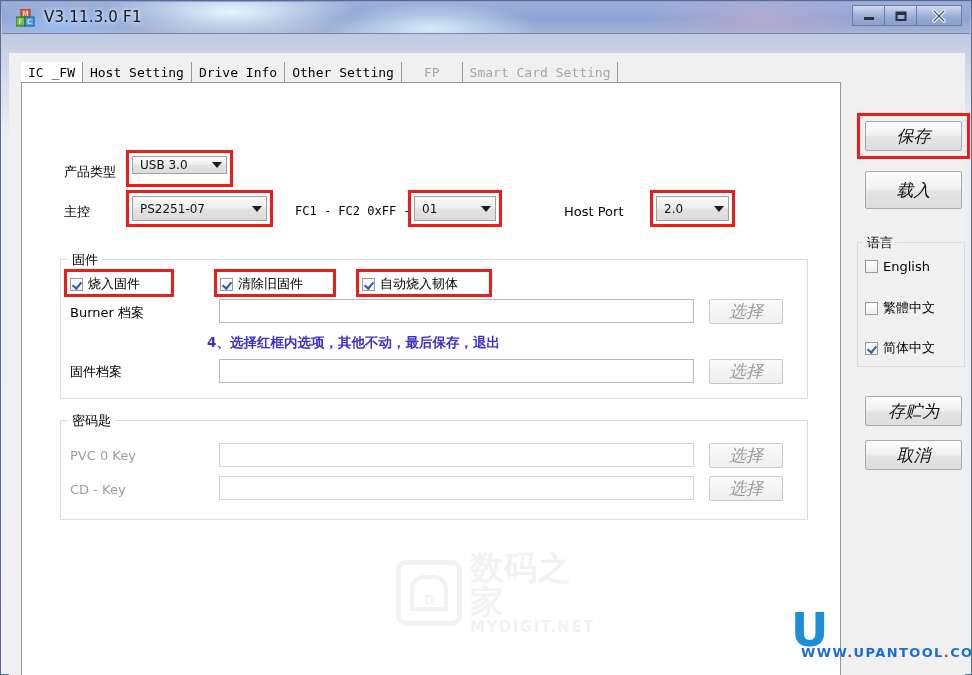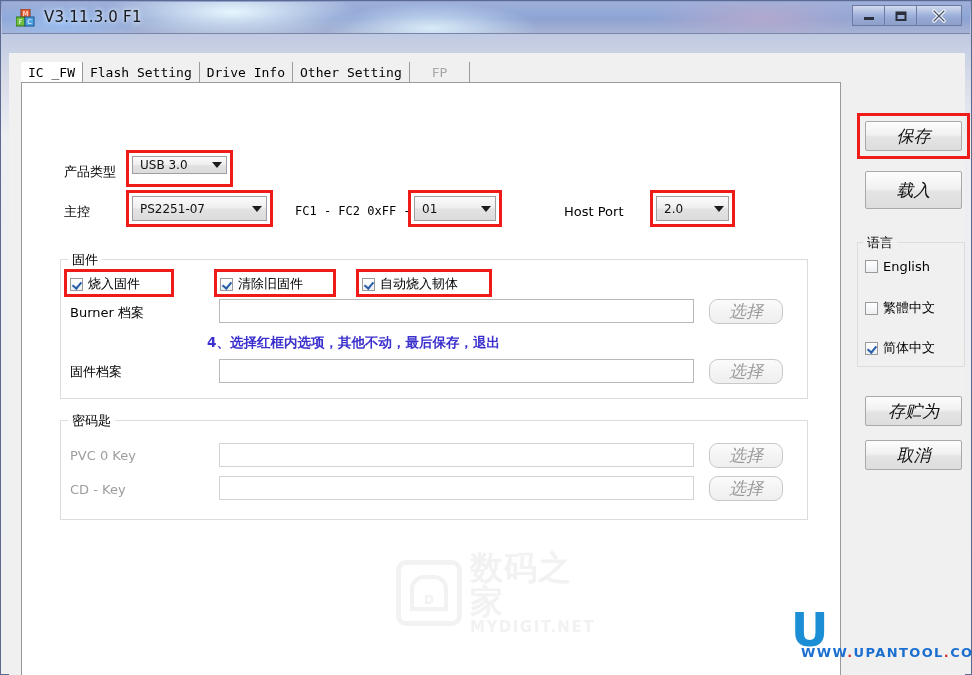--- a/index.html
+++ b/index.html
@@ -112,21 +112,21 @@
 
   .btn{
     position:absolute;
     background:linear-gradient(180deg,#fdfdfd 0%,#f1f1f1 46%,#e4e4e4 54%,#dddddd 100%);
     border:1px solid #a9a9a9;border-radius:2px;
     box-sizing:border-box;
     display:flex;align-items:center;justify-content:center;
     font-size:17px;color:#111;font-style:italic;
   }
   .btn.dim{color:#9a9a9a;border-color:#c8c8c8;
-    background:linear-gradient(180deg,#fbfbfb 0%,#f4f4f4 50%,#efefef 100%);border-radius:9px;}
+    background:linear-gradient(180deg,#fbfbfb 0%,#f4f4f4 50%,#efefef 100%);}
 
   .groupbox{
     position:absolute;border:1px solid #dcdcdc;box-sizing:border-box;
   }
   .grouptitle{
     position:absolute;background:#ffffff;padding:0 4px;
     font-size:13px;color:#000;white-space:nowrap;
   }
 
   .chk{position:absolute;display:flex;align-items:center;white-space:nowrap;}
@@ -229,24 +229,25 @@
             <path d="M3 2 L13 12 M13 2 L3 12" stroke="#4a5570" stroke-width="1.4" stroke-linecap="round"></path>
           </svg>
         </span>
       </span>
     </div>
 
     <div class="client">
 
       <div class="tabstrip">
         <div class="tab active">IC _FW</div>
-        <div class="tab">Flash Setting</div>
+        <div class="tab">Host Setting</div>
         <div class="tab">Drive Info</div>
         <div class="tab">Other Setting</div>
         <div class="tab disabled" style="padding:0 22px;">FP</div>
+        <div class="tab disabled">Smart Card Setting</div>
       </div>
 
       <div class="panel">
 
         <span class="lbl" style="left:42px;top:80px;">产品类型</span>
         <div class="combo" style="left:110px;top:73px;width:95px;height:18px;">
           <span class="cval">USB 3.0</span>
           <span class="carrow">
               <span class="tri"></span>
             </span>

